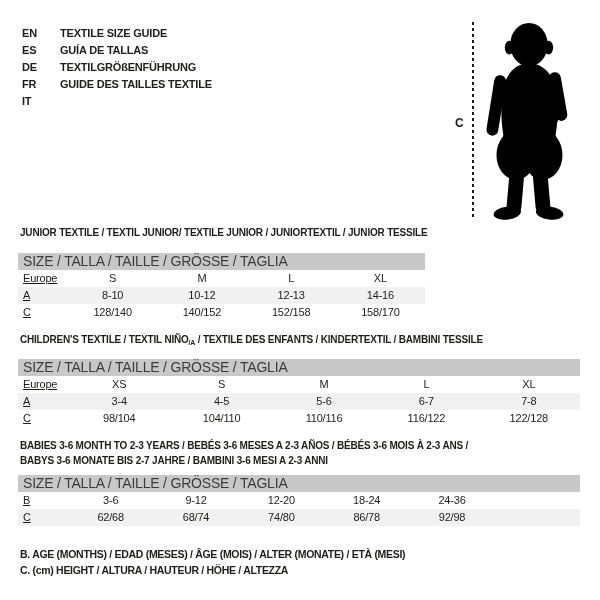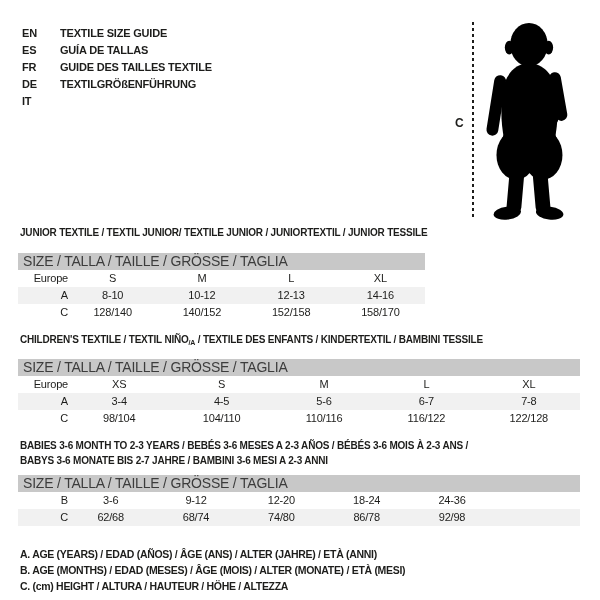--- a/index.html
+++ b/index.html
@@ -29,46 +29,46 @@
   .size-table{position:absolute;font-size:11px;letter-spacing:-0.2px;}
   .bar{
     height:17px;line-height:17px;padding-left:5px;box-sizing:border-box;
     background:var(--bar-bg);color:var(--bar-fg);font-size:14px;
   }
   .row{display:grid;height:17px;line-height:17px;}
   .t1 .row{grid-template-columns:50px repeat(4,1fr);}
   .t2 .row{grid-template-columns:50px repeat(5,1fr);}
   .t3 .row{grid-template-columns:50px repeat(6,1fr);}
   .cell{text-align:center;overflow:hidden;}
-  .lbl{text-align:right;padding-left:5px;}
+  .lbl{text-align:left;padding-left:5px;text-decoration:underline;}
   .shaded{background:var(--shade-bg);}
   
   .legend{position:absolute;left:20px;top:534px;font-weight:bold;font-size:10.5px;letter-spacing:-0.3px;line-height:16px;}
 </style>
 </head>
 <body>
 
 <div id="canvas" style="color: rgb(29, 29, 27); background: rgb(255, 255, 255); margin-top: 12px;">
 
   <div class="lang-list">
     <div class="lang-row">
       <span class="lang-code">EN</span>
       <span class="lang-label">TEXTILE SIZE GUIDE</span>
     </div>
     <div class="lang-row">
       <span class="lang-code">ES</span>
       <span class="lang-label">GUÍA DE TALLAS</span>
     </div>
     <div class="lang-row">
+      <span class="lang-code">DE</span>
+      <span class="lang-label">TEXTILGRÖßENFÜHRUNG</span>
+    </div>
+    <div class="lang-row">
       <span class="lang-code">FR</span>
       <span class="lang-label">GUIDE DES TAILLES TEXTILE</span>
-    </div>
-    <div class="lang-row">
-      <span class="lang-code">DE</span>
-      <span class="lang-label">TEXTILGRÖßENFÜHRUNG</span>
     </div>
     <div class="lang-row">
       <span class="lang-code">IT</span>
     </div>
   </div>
 
   <div class="dash-line"></div>
   <span class="c-label">C</span>
   <svg class="toddler" width="92" height="202" viewBox="0 0 90 205" aria-hidden="true">
     <g fill="#000000">
@@ -162,18 +162,17 @@
       <span class="cell lbl">C</span>
       <span class="cell">62/68</span>
       <span class="cell">68/74</span>
       <span class="cell">74/80</span>
       <span class="cell">86/78</span>
       <span class="cell">92/98</span>
     </div>
   </div>
 
   <div class="legend">
-    <div>A. AGE (YEARS) / EDAD (AÑOS) / ÂGE (ANS) / ALTER (JAHRE) / ETÀ (ANNI)</div>
     <div>B. AGE (MONTHS) / EDAD (MESES) / ÂGE (MOIS) / ALTER (MONATE) / ETÀ (MESI)</div>
     <div>C. (cm) HEIGHT / ALTURA / HAUTEUR / HÖHE / ALTEZZA</div>
   </div>
 
 </div>
 
 </body></html>

